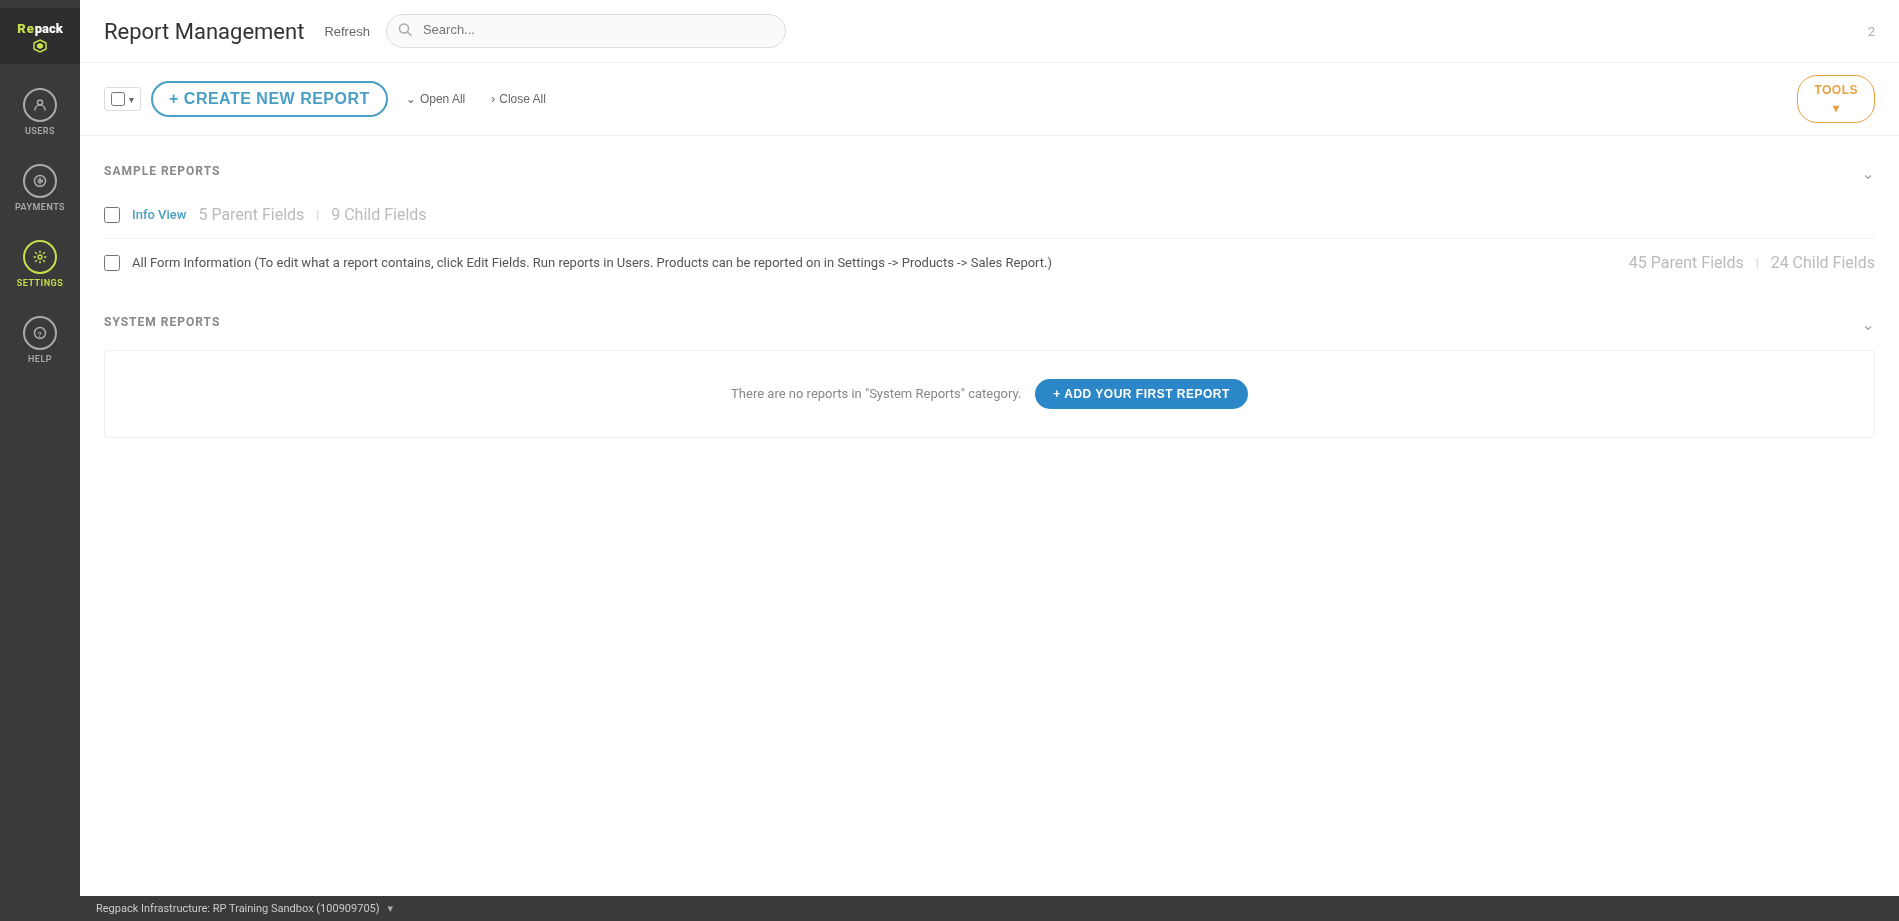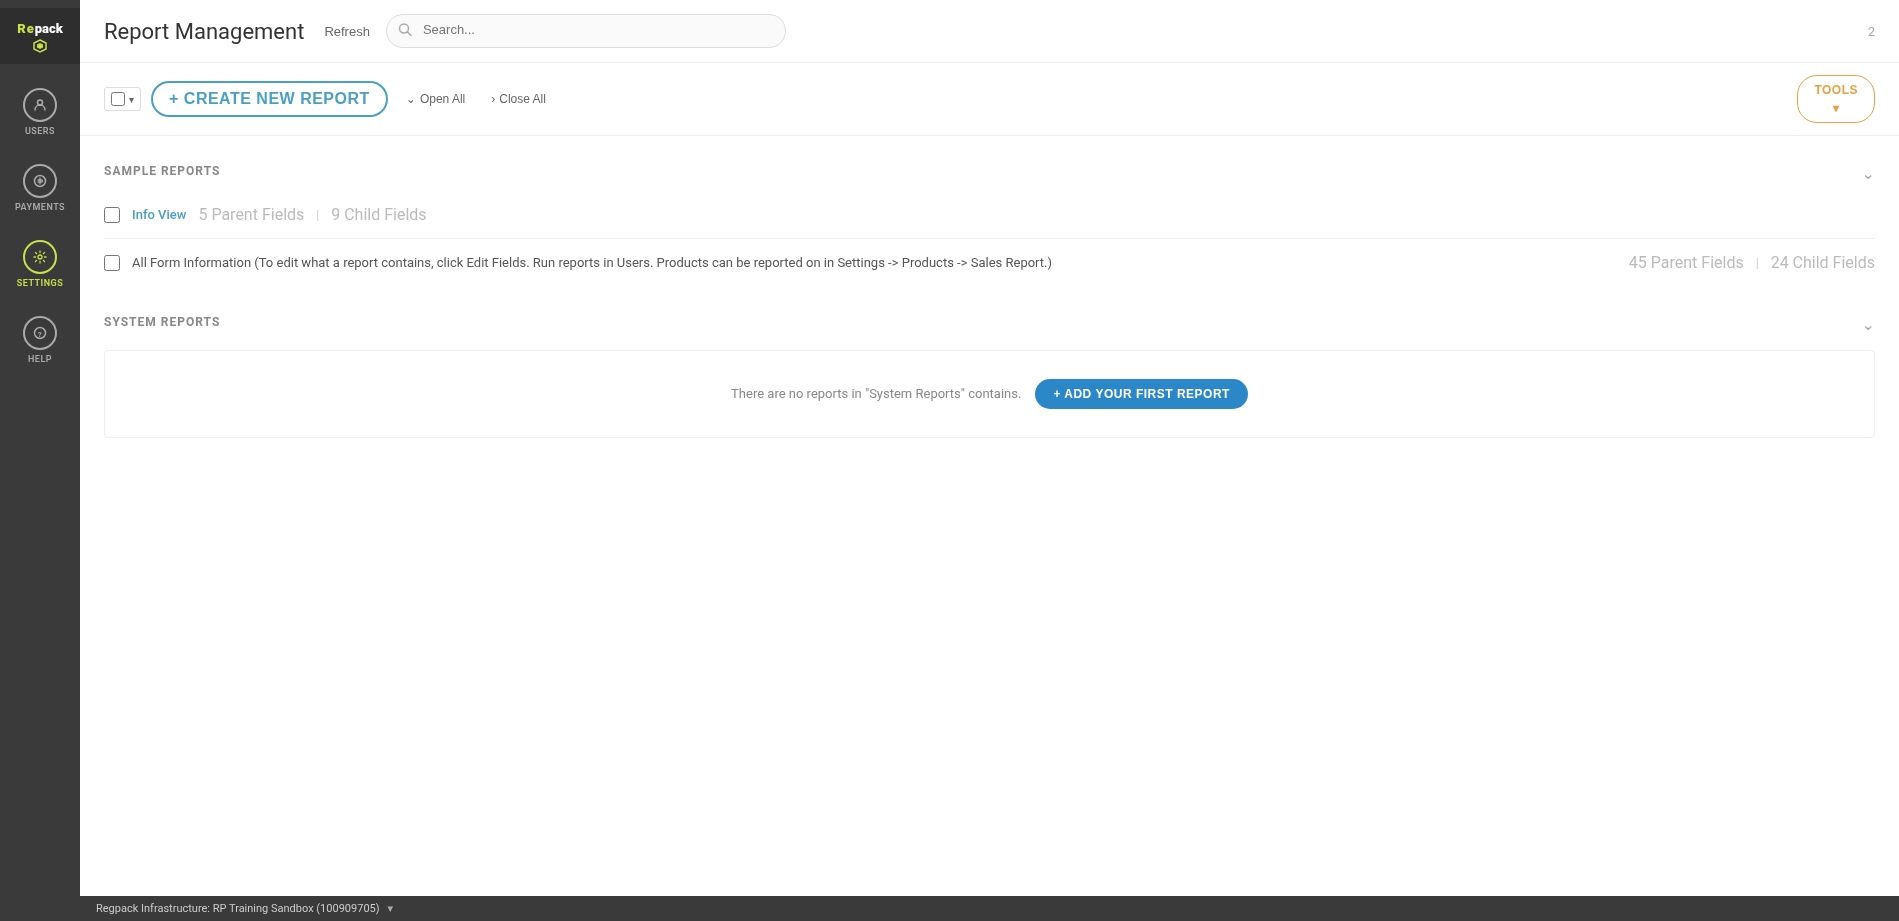--- a/index.html
+++ b/index.html
@@ -454,21 +454,21 @@
         </div>
       </div>
     </div>
 
     <div class="section">
       <div class="section-header">
         <span class="section-title">SYSTEM REPORTS</span>
         <span class="section-chevron">⌄</span>
       </div>
       <div class="empty-section-box">
-        <span class="empty-message">There are no reports in "System Reports" contains.</span>
+        <span class="empty-message">There are no reports in "System Reports" category.</span>
         <button class="add-first-report-btn">
           <span>+ ADD YOUR FIRST REPORT</span>
         </button>
       </div>
     </div>
 
   </div>
 
   <div class="footer-bar">
     <span>Regpack Infrastructure: RP Training Sandbox (100909705)</span>

